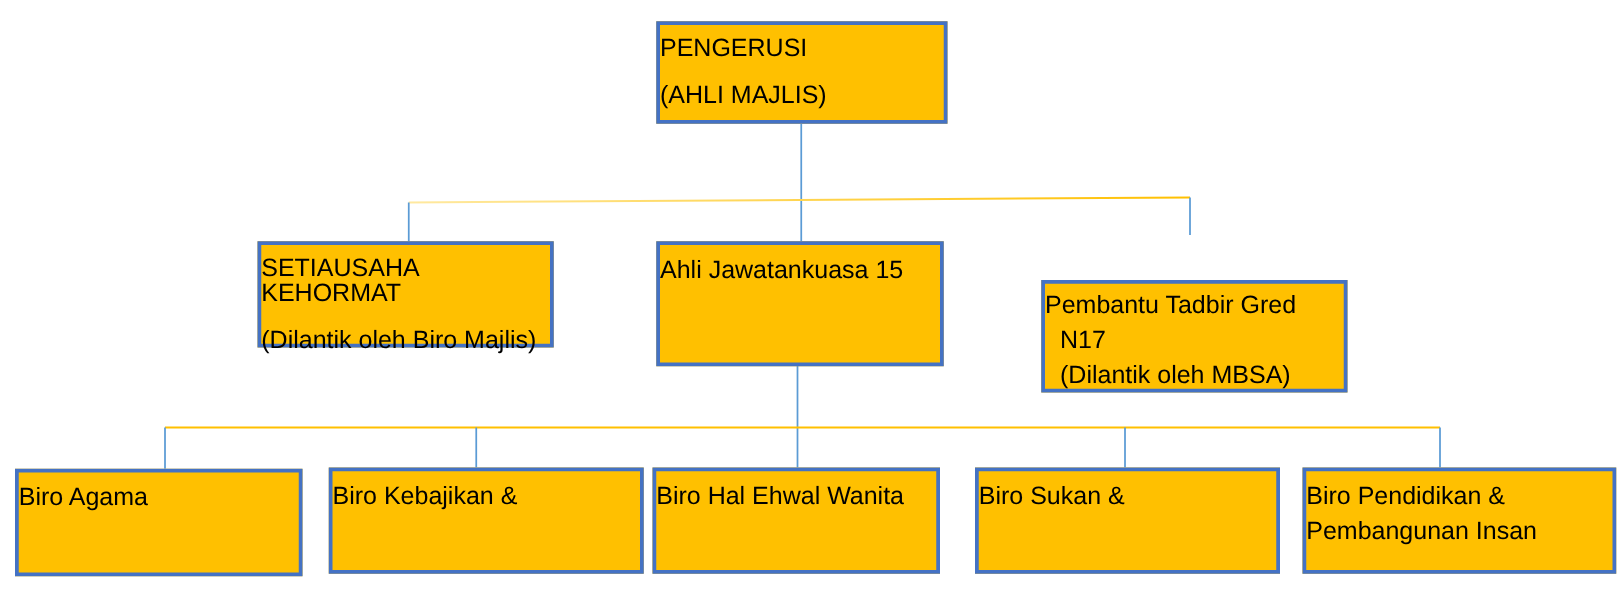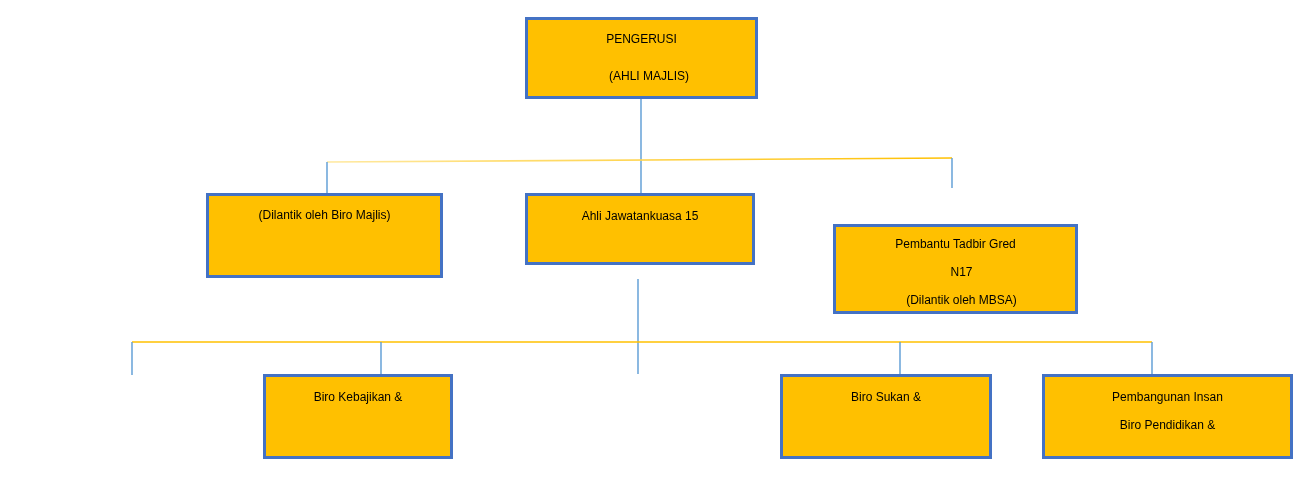--- a/index.html
+++ b/index.html
@@ -25,42 +25,41 @@
     left:0;top:0;
     width:1298px;height:485px;
     pointer-events:none;
   }
   .node{
     position:absolute;
     background:var(--box-fill);
     border:3px solid var(--box-border);
     box-sizing:border-box;
     color:var(--text-color);
-    font-size:12px;
-    text-align:center;
+    font-size:20px;
     line-height:20px;
   }
   .node p{margin:0;padding:0;}
   
   .node.gapped{padding-top:9px;}
-  .node.gapped p + p{margin-top:17px;padding-left:15px;}
+  .node.gapped p + p{margin-top:17px;}
   
   .node.tight{padding-top:10px;}
   .node.tight p + p{margin-top:8px;}
   .node.pembantu{padding-top:7px;}
   .node.pembantu p + p{margin-top:8px;padding-left:12px;}
 
   .n-pengerusi {left:525px; top:17px;  width:233px; height:82px;}
   .n-setiausaha{left:206px; top:193px; width:237px; height:85px;}
-  .n-ahli      {left:525px; top:193px; width:230px; height:72px;}
+  .n-ahli      {left:525px; top:193px; width:230px; height:100px;}
   .n-pembantu  {left:833px; top:188px; width:245px; height:90px;margin-top:36px;}
   .n-biro1     {left:12px;  top:375px; width:230px; height:86px;}
-  .n-biro2     {left:263px; top:374px; width:190px; height:85px;}
+  .n-biro2     {left:263px; top:374px; width:252px; height:85px;}
   .n-biro3     {left:522px; top:374px; width:230px; height:85px;}
-  .n-biro4     {left:780px; top:374px; width:212px; height:85px;}
+  .n-biro4     {left:780px; top:374px; width:244px; height:85px;}
   .n-biro5     {left:1042px;top:374px; width:251px; height:85px;}
 
   .stroke-blue{stroke:var(--conn-blue);stroke-width:1.4;}
   .stroke-gold{stroke:var(--conn-gold);stroke-width:1.6;}
 </style>
 </head>
 <body>
 
 <div class="canvas">
 
@@ -84,41 +83,48 @@
     <line class="stroke-blue" x1="900" y1="342" x2="900" y2="374"></line>
     <line class="stroke-blue" x1="1152" y1="342" x2="1152" y2="374"></line>
   </svg>
 
   <div class="node n-pengerusi gapped">
     <p>PENGERUSI</p>
     <p>(AHLI MAJLIS)</p>
   </div>
 
   <div class="node n-setiausaha gapped">
+    <p>SETIAUSAHA KEHORMAT</p>
     <p>(Dilantik oleh Biro Majlis)</p>
   </div>
 
   <div class="node n-ahli tight">
     <p>Ahli Jawatankuasa 15</p>
   </div>
 
   <div class="node n-pembantu pembantu">
     <p>Pembantu Tadbir Gred</p>
     <p>N17</p>
     <p>(Dilantik oleh MBSA)</p>
   </div>
 
+  <div class="node n-biro1 tight">
+    <p>Biro Agama</p>
+  </div>
 
   <div class="node n-biro2 tight">
     <p>Biro Kebajikan &amp;</p>
   </div>
 
+  <div class="node n-biro3 tight">
+    <p>Biro Hal Ehwal Wanita</p>
+  </div>
 
   <div class="node n-biro4 tight">
     <p>Biro Sukan &amp;</p>
   </div>
 
   <div class="node n-biro5 tight">
+    <p>Biro Pendidikan &amp;</p>
     <p>Pembangunan Insan</p>
-    <p>Biro Pendidikan &amp;</p>
   </div>
 
 </div>
 
 </body></html>

